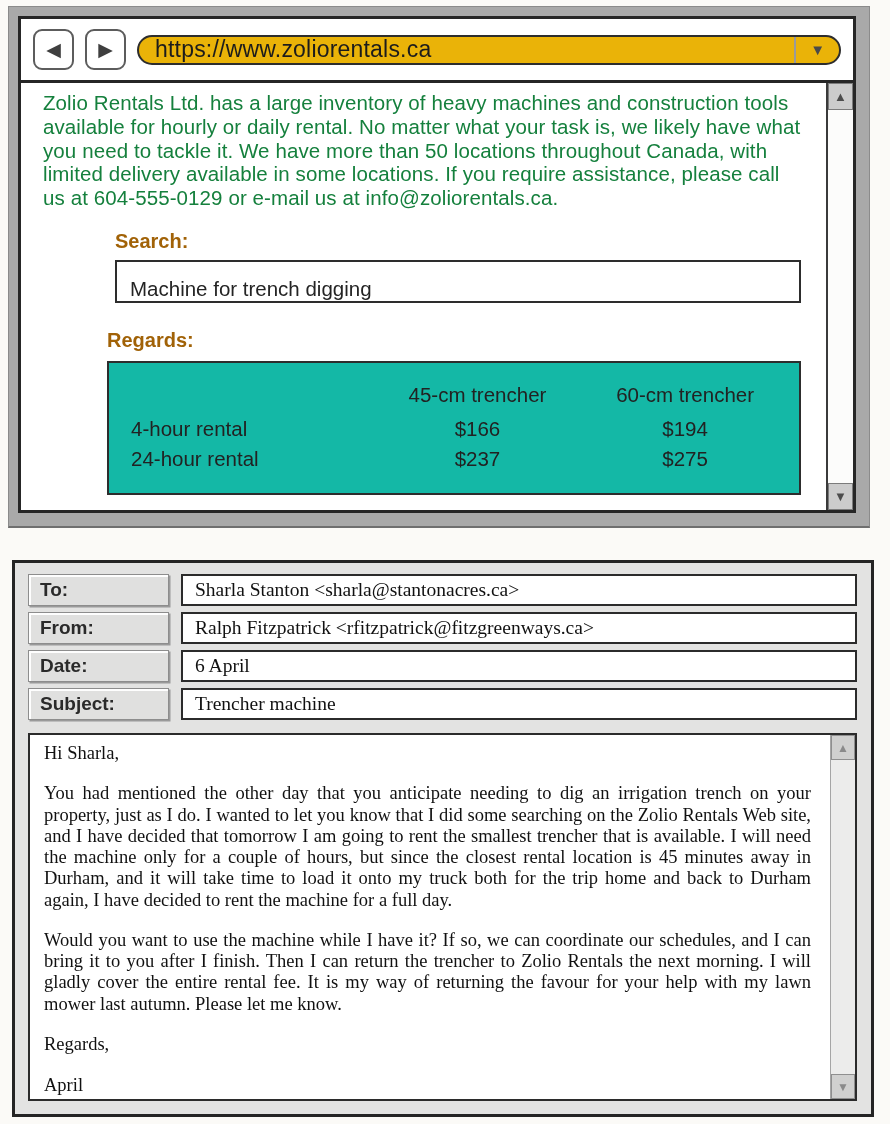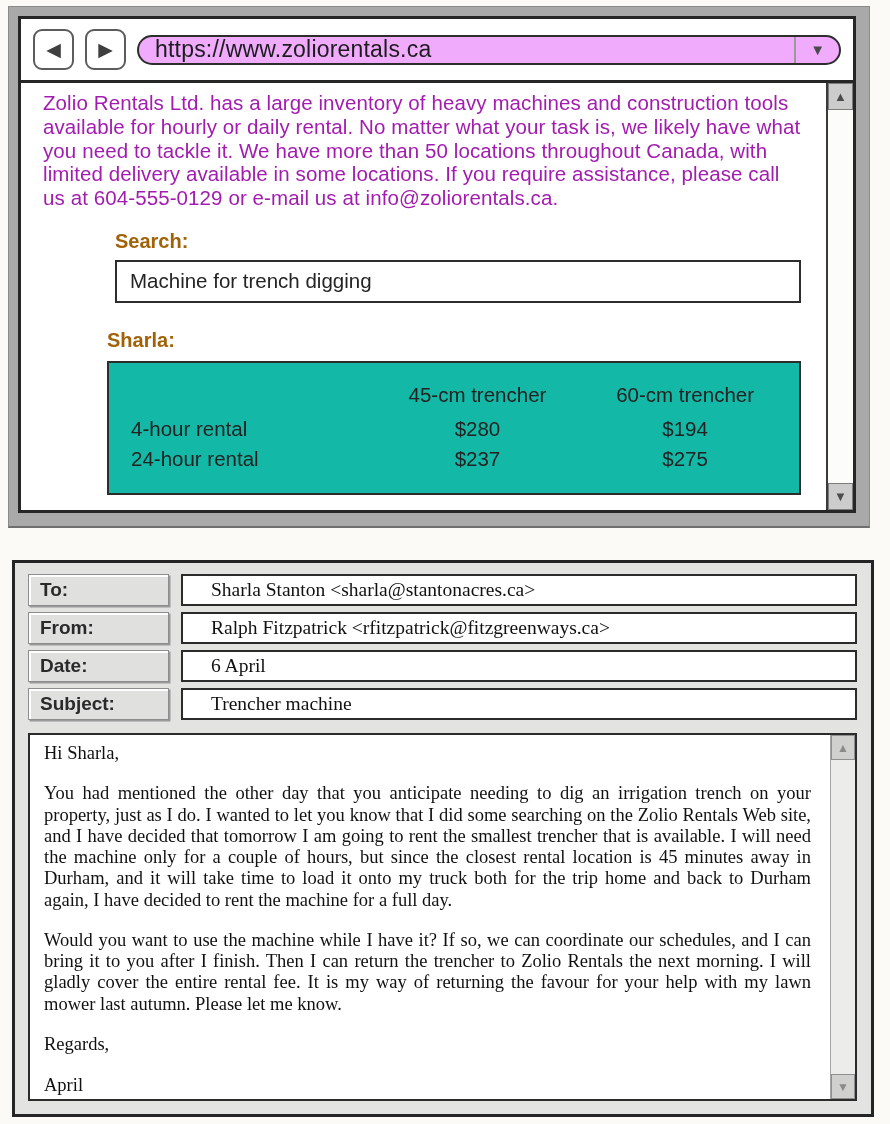--- a/index.html
+++ b/index.html
@@ -44,21 +44,21 @@
     font-size: 19px; line-height: 1;
     display: flex; align-items: center; justify-content: center;
     cursor: pointer;
   }
   .urlbar {
     flex: 1; height: 30px;
     border: 2.5px solid #2d2d2d;
     border-radius: 16px;
     display: flex; align-items: center;
     padding: 0 14px 0 16px;
-    background: #f0abfc;
+    background: #eab308;
   }
   .url-text { flex: 1; font-size: 23px; color: #1c1c1c; letter-spacing: 0.2px; }
   .url-sep { width: 2px; height: 26px; background: #9a9a9a; margin-right: 14px; }
   .url-caret { color: #4a4a4a; font-size: 15px; }
 
   .browser-content {
     position: relative; flex: 1;
     padding: 8px 52px 0 22px;
   }
   .v-scrollbar {
@@ -75,31 +75,31 @@
     color: #4c4c4c;
     font-size: 13px; line-height: 1;
     display: flex; align-items: center; justify-content: center;
     cursor: pointer;
   }
   .scroll-track { flex: 1; }
 
   .intro {
     font-size: 20.5px;
     line-height: 1.16;
-    color: #a21caf;
+    color: #15803d;
     letter-spacing: 0.1px;
   }
   .search-section { margin: 20px 0 0 72px; }
   .section-label { font-weight: bold; font-size: 20px; color: #a16207; }
   .search-input {
     margin-top: 7px;
     width: 100%; height: 43px;
     border: 2px solid #2d2d2d;
     background: #fff;
-    display: flex; align-items: center;
+    display: flex; align-items: flex-end;
     padding: 0 13px;
     font-size: 20.5px; color: #242424;
   }
   .results-section { margin: 26px 0 0 64px; }
   .results-table {
     margin-top: 9px;
     width: 100%;
     border: 2px solid #2d2d2d;
     background: #14b8a6;
     padding: 14px 10px 16px 10px;
@@ -132,21 +132,21 @@
     box-shadow: inset 2px 2px 0 rgba(255,255,255,0.95), 1.5px 1.5px 0 #9a9a9a;
     font-weight: bold; font-size: 19px; color: #2a2a2a;
     padding: 4px 0 4px 11px;
   }
   .hvalue {
     flex: 1; margin-left: 12px;
     background: #fff;
     border: 2px solid #2b2b2b;
     font-family: "Liberation Serif", serif;
     font-size: 19.5px; color: #111;
-    padding: 3px 10px 2px 28px;
+    padding: 3px 10px 2px 12px;
     white-space: nowrap; overflow: hidden;
   }
   .email-body {
     position: relative;
     margin-top: 7px;
     flex: 1;
     background: #fff;
     border: 2px solid #2b2b2b;
     padding: 8px 44px 8px 14px;
     font-family: "Liberation Serif", serif;
@@ -209,30 +209,30 @@
       <p class="intro">Zolio Rentals Ltd. has a large inventory of heavy machines and construction tools available for hourly or daily rental. No matter what your task is, we likely have what you need to tackle it. We have more than 50 locations throughout Canada, with limited delivery available in some locations. If you require assistance, please call us at 604-555-0129 or e-mail us at info@zoliorentals.ca.</p>
 
       <div class="search-section">
         <div class="section-label">Search:</div>
         <div class="search-input">
           <span>Machine for trench digging</span>
         </div>
       </div>
 
       <div class="results-section">
-        <div class="section-label">Sharla:</div>
+        <div class="section-label">Regards:</div>
         <div class="results-table">
           <div class="rt-row head">
             <div class="rt-cell rowlabel"></div>
             <div class="rt-cell">45-cm trencher</div>
             <div class="rt-cell">60-cm trencher</div>
           </div>
           <div class="rt-row">
             <div class="rt-cell rowlabel">4-hour rental</div>
-            <div class="rt-cell">$280</div>
+            <div class="rt-cell">$166</div>
             <div class="rt-cell">$194</div>
           </div>
           <div class="rt-row">
             <div class="rt-cell rowlabel">24-hour rental</div>
             <div class="rt-cell">$237</div>
             <div class="rt-cell">$275</div>
           </div>
         </div>
       </div>
     </div>

